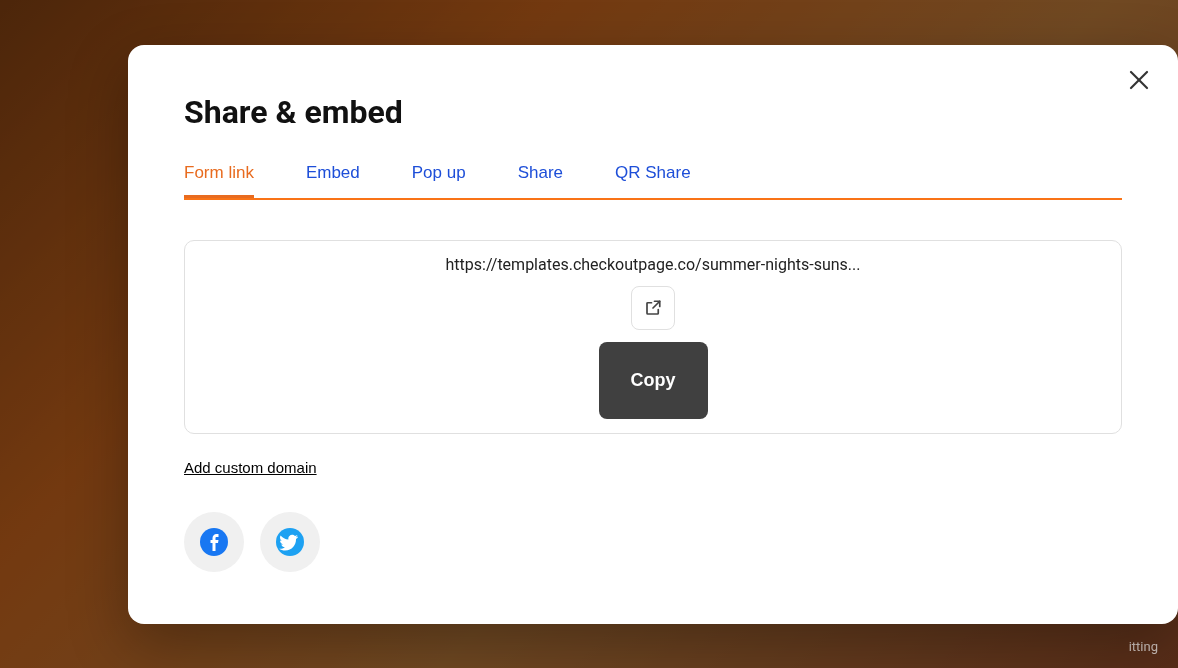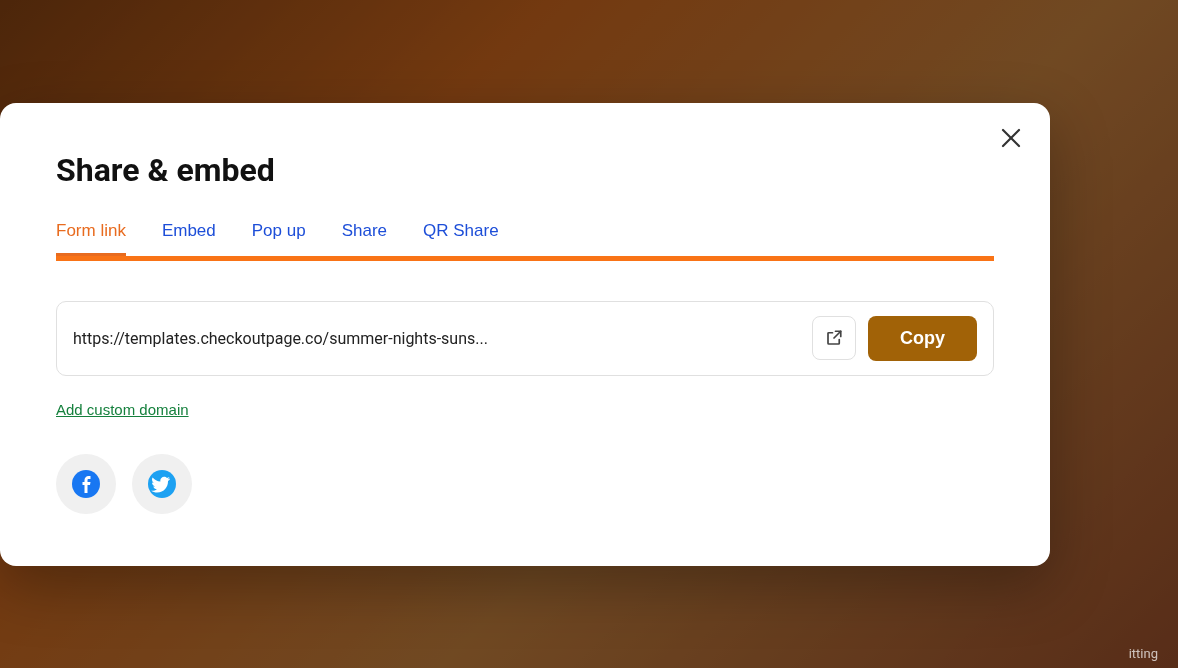--- a/index.html
+++ b/index.html
@@ -25,21 +25,21 @@
       inset: 0;
       background: linear-gradient(135deg, #8B4513 0%, #D2691E 30%, #CD853F 60%, #A0522D 100%);
       z-index: -1;
     }
 
     .modal-backdrop {
       position: absolute;
       inset: 0;
       display: flex;
       align-items: center;
-      justify-content: flex-start;
+      justify-content: flex-end;
       z-index: 10;
     }
 
     .modal {
       background: #ffffff;
       border-radius: 16px;
       width: 1050px;
       max-width: 95%;
       padding: 48px 56px 52px 56px;
       position: relative;
@@ -64,22 +64,22 @@
 
     .modal-title {
       font-size: 32px;
       font-weight: 700;
       color: #111;
       margin-bottom: 32px;
     }
 
     .tabs {
       display: flex;
-      gap: 0;
-      border-bottom: 5px solid #f97316;
+      gap: 16px;
+      border-bottom: 2px solid #f97316;
       margin-bottom: 40px;
     }
 
     .tab-item {
       font-size: 17px;
       font-weight: 500;
       color: #1d4ed8;
       padding: 0 0 12px 0;
       margin-right: 36px;
       cursor: pointer;
@@ -98,20 +98,21 @@
 
     .url-row {
       display: flex;
       align-items: center;
       border: 1.5px solid #e0e0e0;
       border-radius: 10px;
       padding: 14px 16px;
       gap: 12px;
       margin-bottom: 24px;
       background: #fff;
+      flex-direction: column;
     }
 
     .url-text {
       flex: 1;
       font-size: 16px;
       color: #222;
       white-space: nowrap;
       overflow: hidden;
       text-overflow: ellipsis;
     }
@@ -125,34 +126,34 @@
       display: flex;
       align-items: center;
       justify-content: center;
       cursor: pointer;
       color: #555;
       font-size: 16px;
       flex-shrink: 0;
     }
 
     .copy-btn {
-      background: #a16207;
+      background: #404040;
       color: #fff;
       border: none;
       border-radius: 8px;
-      padding: 12px 32px;
+      padding: 28px 32px;
       font-size: 18px;
       font-weight: 600;
       cursor: pointer;
       flex-shrink: 0;
     }
 
     .custom-domain-link {
       font-size: 15px;
-      color: #15803d;
+      color: #000000;
       text-decoration: underline;
       cursor: pointer;
       display: inline-block;
       margin-bottom: 36px;
       background: none;
       border: none;
     }
 
     .social-icons {
       display: flex;
@@ -179,21 +180,21 @@
 
     
     .twitter-icon svg {
       width: 28px;
       height: 28px;
     }
 
     
     .bg-text {
       position: absolute;
-      bottom: 7px;
+      bottom: 14px;
       right: 20px;
       color: rgba(255,255,255,0.7);
       font-size: 13px;
       z-index: 1;
     }
   </style>
 </head>
 <body>
 
 <div class="bg-image-hint"></div>

